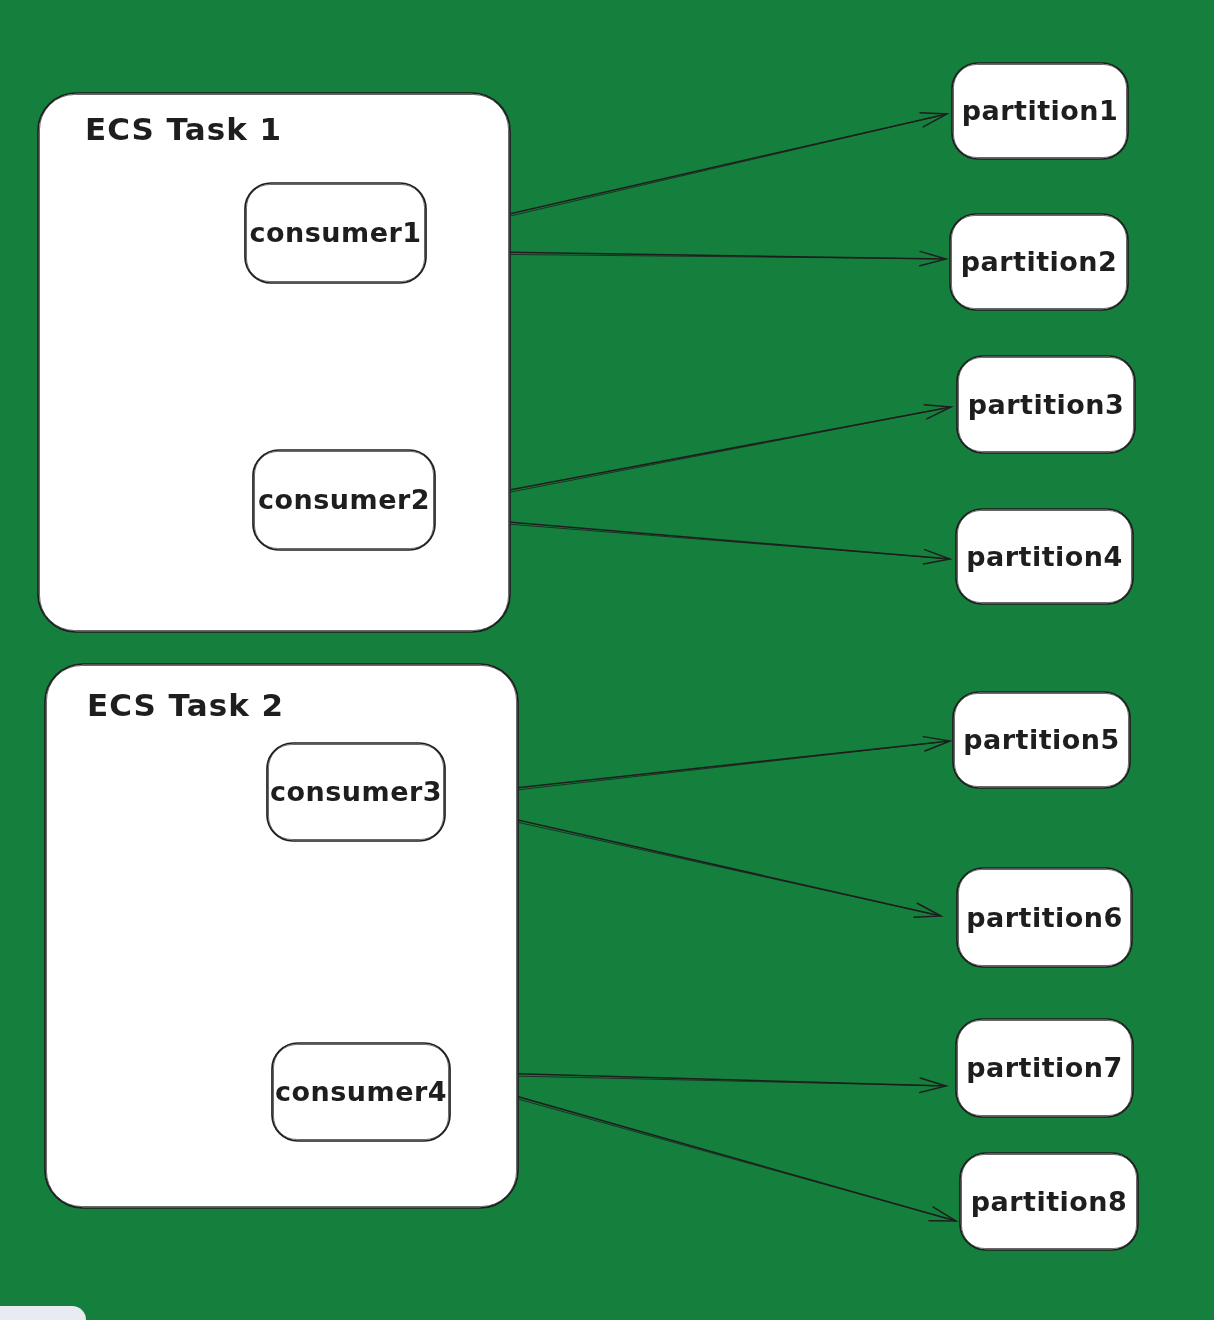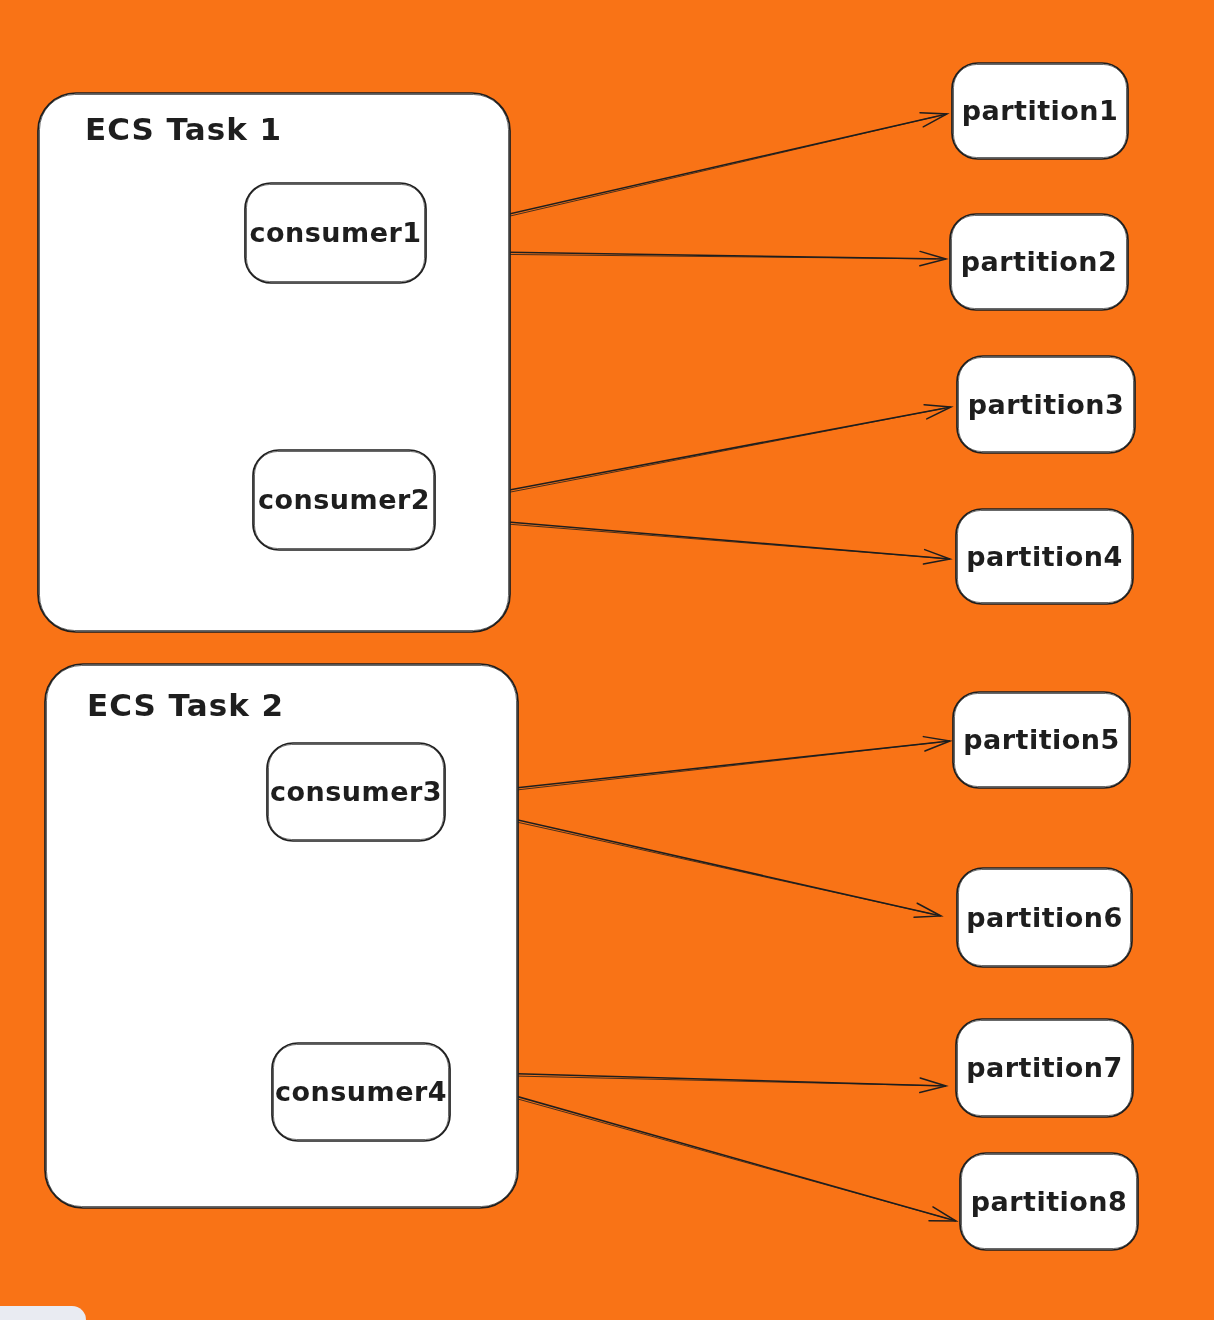--- a/index.html
+++ b/index.html
@@ -8,21 +8,21 @@
     width: 1214px;
     height: 1320px;
     background: #ffffff;
     overflow: hidden;
     font-family: "DejaVu Sans", sans-serif;
   }
   #stage {
     position: relative;
     width: 1214px;
     height: 1320px;
-    background: #f97316;
+    background: #15803d;
   }
   svg#diagram-canvas {
     position: absolute;
     left: 0;
     top: 0;
     display: block;
   }
   svg text {
     font-family: "DejaVu Sans", sans-serif;
     fill: #1e1e1e;

